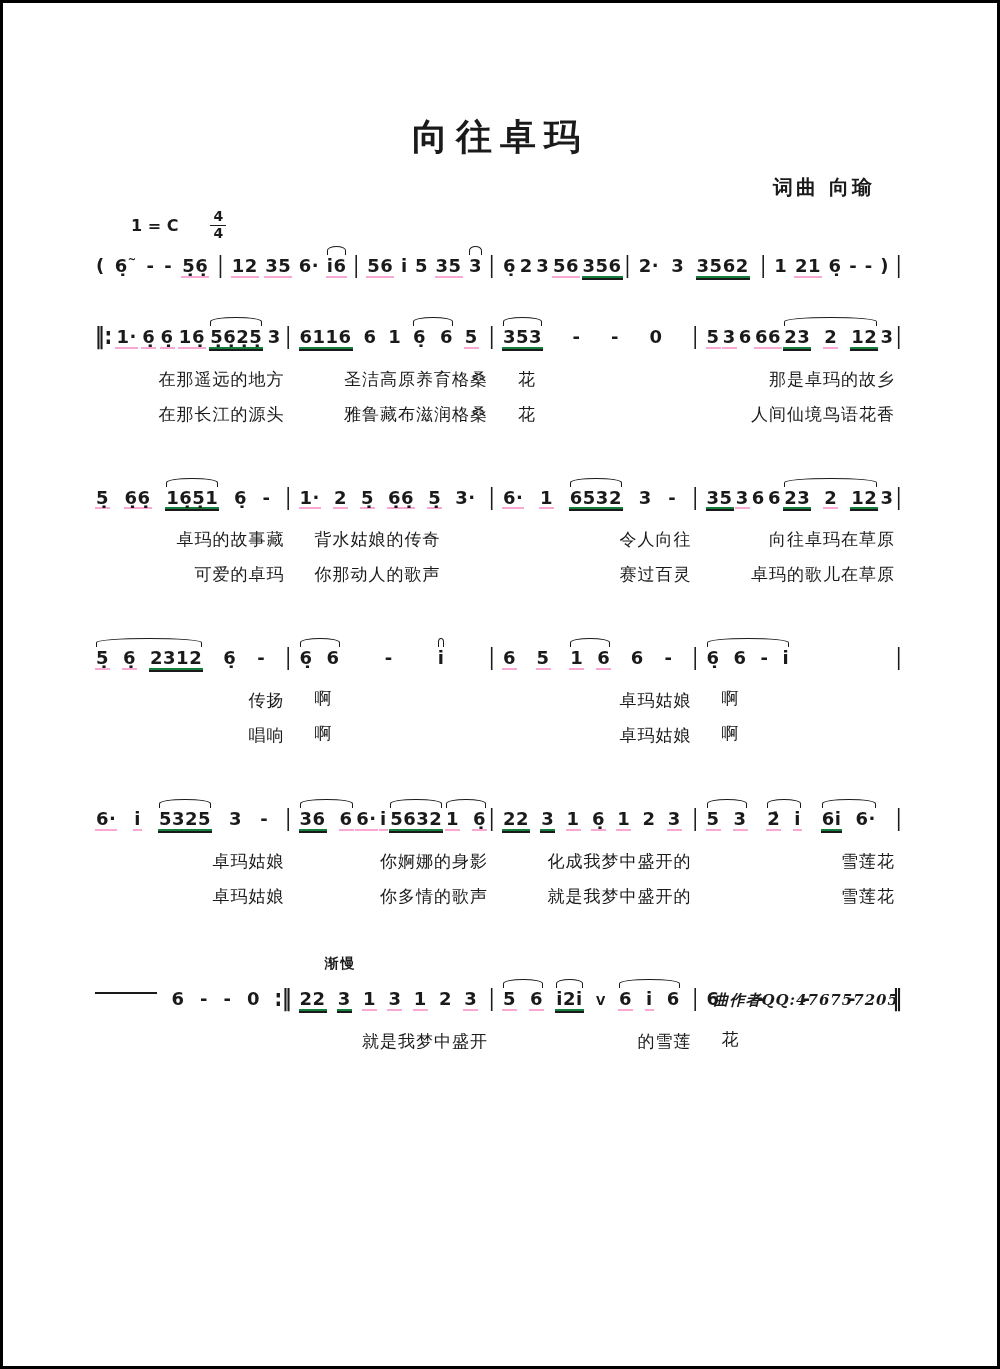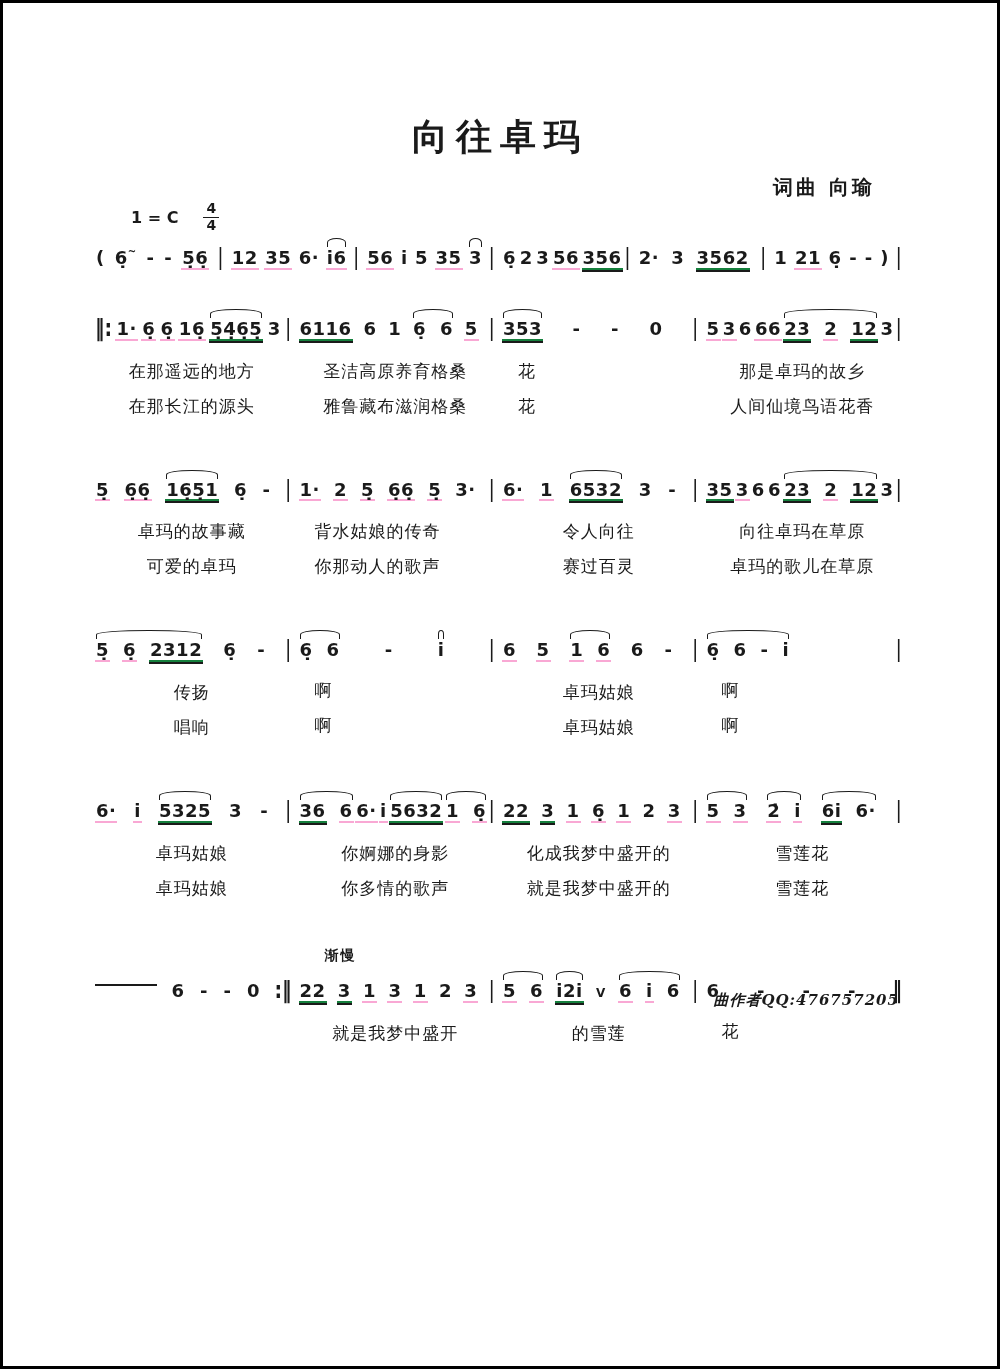--- a/index.html
+++ b/index.html
@@ -1,22 +1,22 @@
 <!DOCTYPE html>
 <html><head>
 <meta charset="utf-8">
 <style>
   *{margin:0;padding:0;box-sizing:border-box}
   html,body{background:#e8e8e8}
   body{font-family:"DejaVu Sans",sans-serif;color:#1a1a1a}
   .page{width:1000px;height:1369px;background:#fff;border:3px solid #000;position:relative;
         padding:112px 90px 18px 90px;overflow:hidden}
   .title{text-align:center;font-size:36px;font-weight:700;letter-spacing:8px;line-height:1.2}
-  .credit{text-align:right;font-size:20px;font-weight:600;margin:16px 32px 0 0;letter-spacing:3px}
-  .keyrow{display:flex;align-items:center;gap:25px;margin:0 0 0 38px;font-size:16px;font-weight:700}
+  .credit{text-align:right;font-size:20px;font-weight:600;margin:16px 32px 8px 0;letter-spacing:3px}
+  .keyrow{display:flex;align-items:center;gap:32px;margin:0 0 0 38px;font-size:16px;font-weight:700}
   .frac{display:inline-flex;flex-direction:column;align-items:center;font-size:14px;line-height:1.1;font-weight:700}
   .frac .top{border-bottom:1.6px solid #1a1a1a;padding:0 3px}
   .tempo{margin:2px 0 14px 112px;font-size:17px;font-weight:600;letter-spacing:3px}
 
   .score{display:block}
   .system{display:flex;margin-bottom:46px}
   .system:first-child{margin-bottom:26px}
   .measure{flex:1;min-width:0}
   .mlabel{font-size:14px;font-weight:700;height:19px;padding-left:28px;letter-spacing:2px}
   .notes{display:flex;justify-content:space-between;align-items:baseline;
@@ -26,21 +26,21 @@
   .u2{border-bottom:2px solid #15803d}
   .u2::after{content:"";position:absolute;left:0;right:0;bottom:-4px;height:2px;background:#1a1a1a}
   .arc::before{content:"";position:absolute;left:1px;right:1px;top:-10px;height:8px;
                border:1.6px solid #1a1a1a;border-bottom:none;border-radius:100% 100% 0 0}
   .grp{position:relative;display:inline-flex;gap:12px;align-items:baseline}
   .bar{display:inline-block;font-weight:400;font-size:19px;transform:scaleY(1.2);letter-spacing:0}
   .bar.bold{font-weight:700}
   .breath{font-size:12px;vertical-align:80%;font-weight:700}
   .note sup{font-size:10px;position:relative;top:-2px}
   .longtie{width:62px;border-top:2px solid #1a1a1a;align-self:flex-start;margin-top:5px;height:6px}
-  .lyric{display:flex;justify-content:center;font-size:17px;margin-top:11px;
+  .lyric{display:flex;justify-content:flex-end;font-size:17px;margin-top:11px;
          padding:0 12px 0 6px;min-height:24px;letter-spacing:1px;font-weight:500}
   .lyric.single{justify-content:flex-start;padding-left:18px}
   .footer-credit{position:absolute;right:98px;top:988px;font-family:"DejaVu Serif",serif;
                  font-style:italic;font-weight:700;font-size:15px;letter-spacing:1px}
 </style>
 </head>
 <body>
 
 <div class="page">
   <div class="title">向往卓玛</div>
@@ -115,21 +115,21 @@
         </div>
       </div>
       <div class="system">
         <div class="measure">
           <div class="notes">
             <span class="bar bold">‖:</span>
             <span class="note u1">1·</span>
             <span class="note u1">6̣</span>
             <span class="note u1">6̣</span>
             <span class="note u1">16̣</span>
-            <span class="note u2 arc">5̣4̣6̣5̣</span>
+            <span class="note u2 arc">5̣6̣2̣5̣</span>
             <span class="note">3</span>
             <span class="bar">|</span>
           </div>
           <div class="lyric">
             <span>在那遥远的地</span>
             <span>方</span>
           </div>
           <div class="lyric">
             <span>在那长江的源</span>
             <span>头</span>

